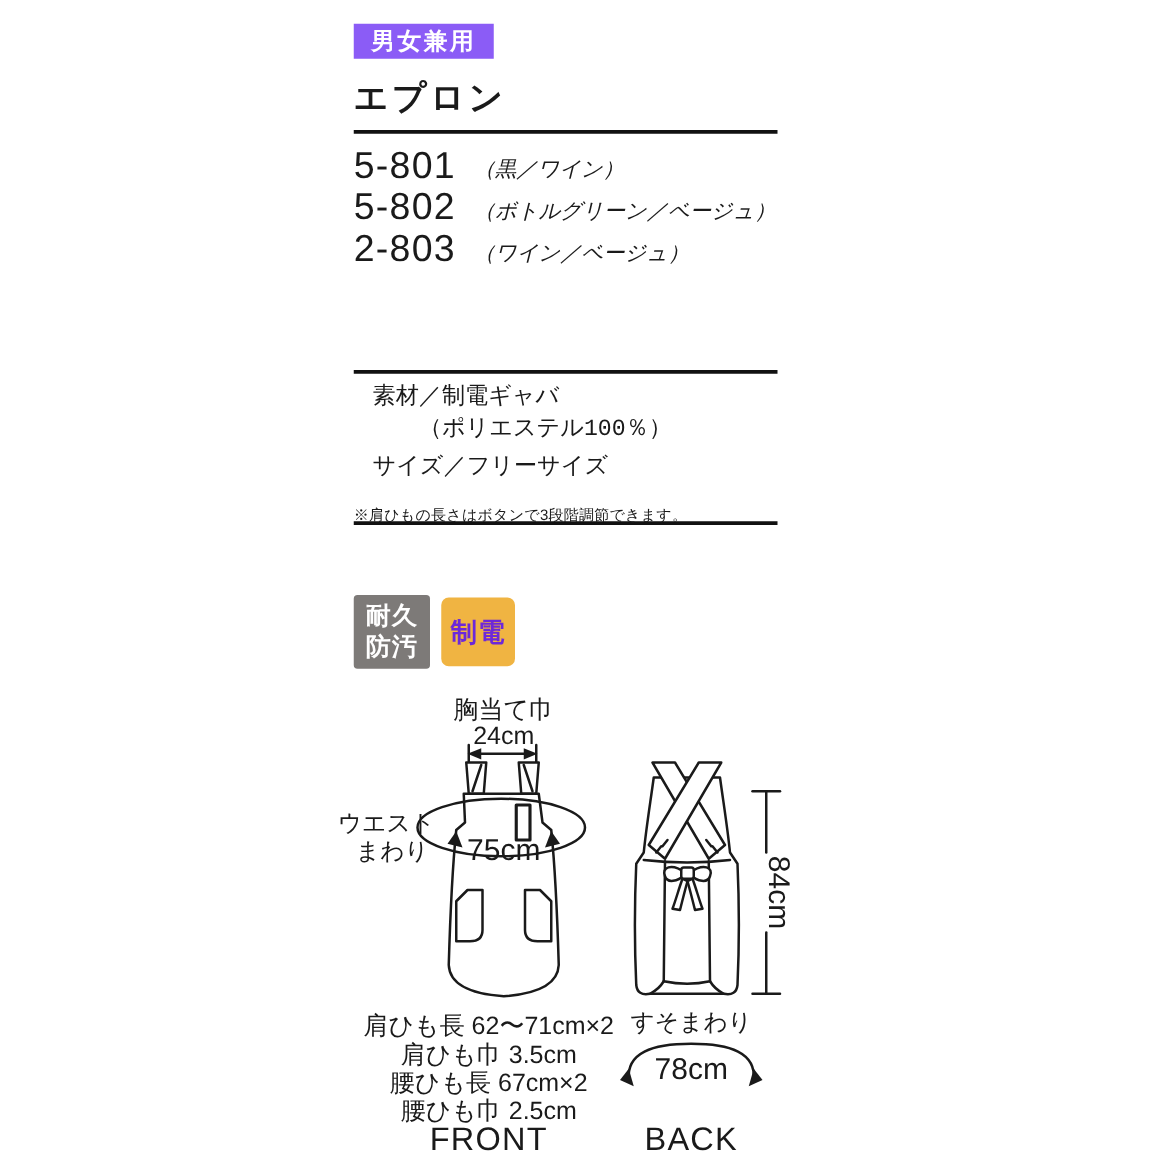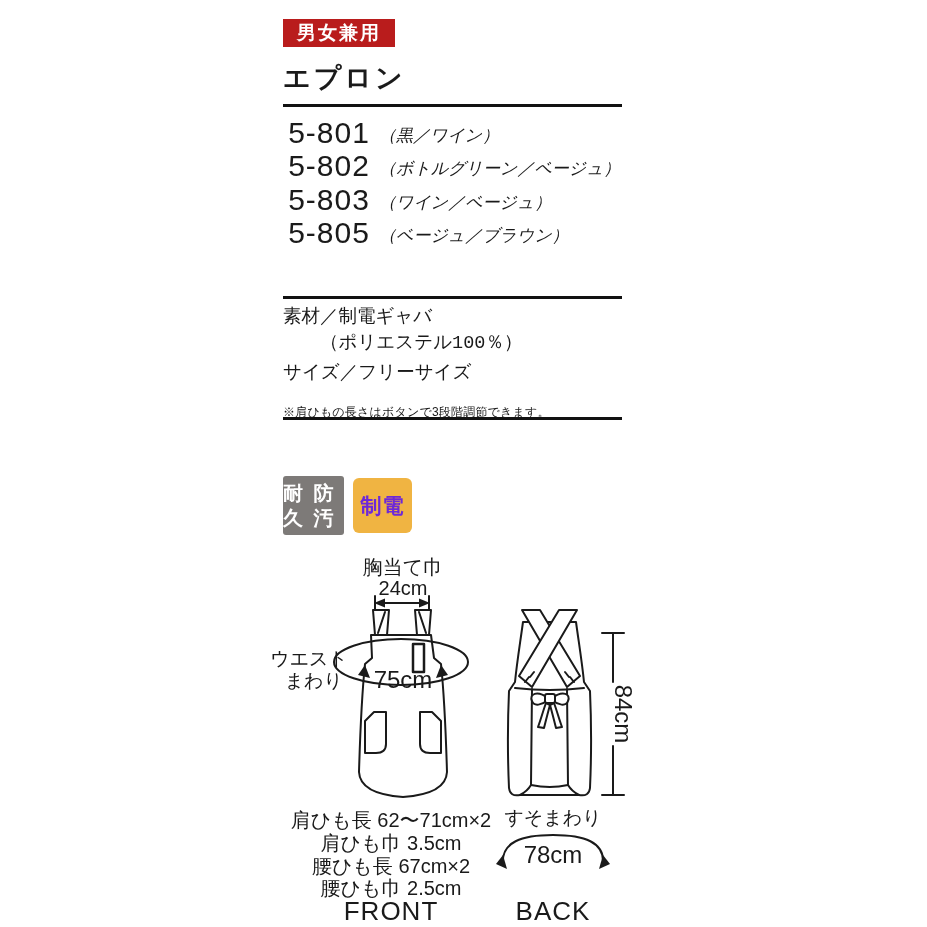--- a/index.html
+++ b/index.html
@@ -9,52 +9,52 @@
     background:#ffffff;
     color:#1a1a1a;
     font-family:"Liberation Sans", sans-serif;
     overflow:hidden;
   }
   .abs { position:absolute; }
 
   
   .badge-unisex {
     left:283px; top:19px; width:112px; height:28px;
-    background:#b91c1c; color:#fff;
+    background:#8b5cf6; color:#fff;
     font-size:19px; font-weight:bold; letter-spacing:2px;
     display:flex; align-items:center; justify-content:center;
   }
   .page-title {
     left:283px; top:60px;
     font-size:27px; font-weight:600; letter-spacing:3px;
   }
   .rule { left:283px; width:339px; height:3px; background:#111; }
   .rule1 { top:104px; } .rule2 { top:296px; } .rule3 { top:417px; }
 
   
   .products { left:283px; top:116px; width:360px; }
-  .product-row { height:33.5px; display:flex; align-items:center;text-align:center; }
+  .product-row { height:33.5px; display:flex; align-items:center; }
   .product-row .code {
     font-size:30px; font-weight:400; letter-spacing:1px;
     width:92px; white-space:nowrap;
   }
   .product-row .colors { font-size:17px; margin-left:4px; padding-top:5px; white-space:nowrap;font-style:italic; }
 
   
-  .specs { left:283px; top:302px; font-size:18.5px; line-height:28px; }
+  .specs { left:298px; top:302px; font-size:18.5px; line-height:28px; }
   .specs .indent1 { padding-left:37px;font-family:Liberation Mono, monospace; }
   .specs .indent2 { padding-left:69px; }
 
   .note { left:283px; top:404px; font-size:12px; letter-spacing:0.2px; }
 
   
   .badge-durable {
     left:283px; top:476px; width:61px; height:59px;
     background:#7d7a78; color:#fff; border-radius:3px;
-    display:flex; flex-direction:row; align-items:center; justify-content:center;
+    display:flex; flex-direction:column; align-items:center; justify-content:center;
     font-size:20px; font-weight:bold; line-height:25px; letter-spacing:1px;
   }
   .badge-antistatic {
     left:353px; top:478px; width:59px; height:55px;
     background:#f0b442; color:#6d28d9; border-radius:6px;
     display:flex; align-items:center; justify-content:center;
     font-size:21px; font-weight:bold; letter-spacing:1px;
   }
 
   
@@ -71,26 +71,22 @@
 <div class="abs products">
   <div class="product-row">
     <span class="code">5-801</span>
     <span class="colors">（黒／ワイン）</span>
   </div>
   <div class="product-row">
     <span class="code">5-802</span>
     <span class="colors">（ボトルグリーン／ベージュ）</span>
   </div>
   <div class="product-row">
-    <span class="code">5-803</span>
+    <span class="code">2-803</span>
     <span class="colors">（ワイン／ベージュ）</span>
-  </div>
-  <div class="product-row">
-    <span class="code">5-805</span>
-    <span class="colors">（ベージュ／ブラウン）</span>
   </div>
 </div>
 
 <div class="abs rule rule2"></div>
 
 <div class="abs specs">
   <div>素材／制電ギャバ</div>
   <div class="indent1">（ポリエステル100％）</div>
   <div>サイズ／フリーサイズ</div>
 </div>

